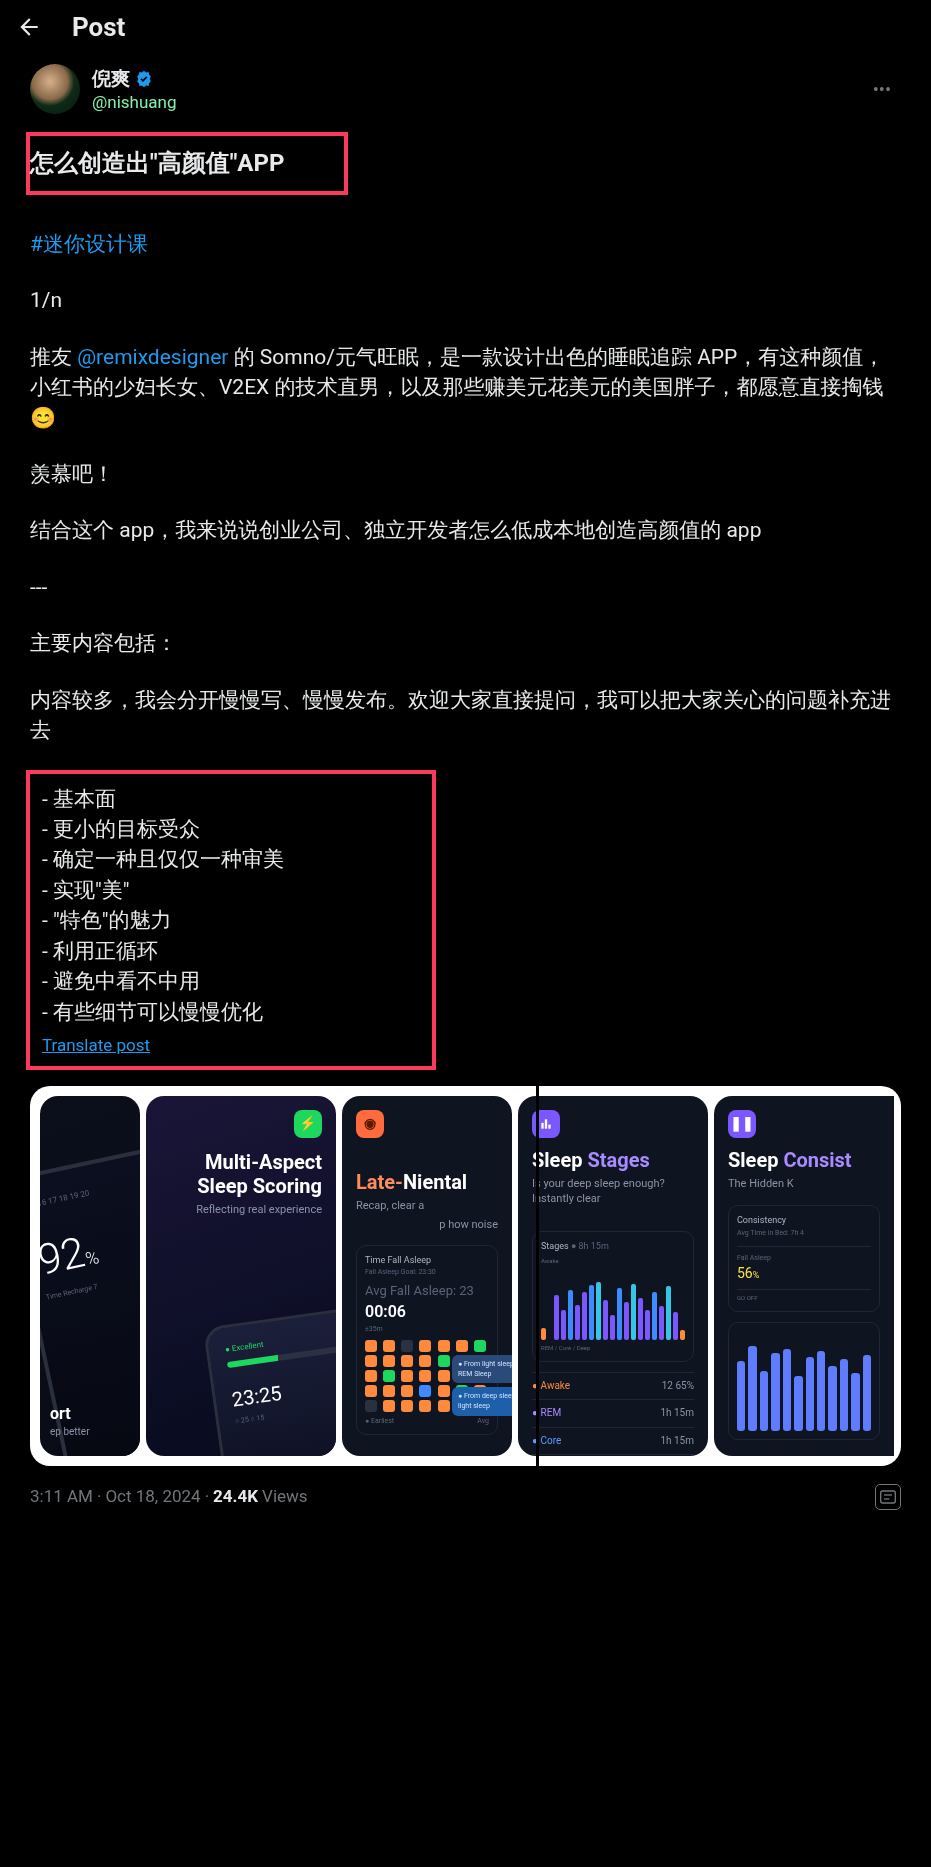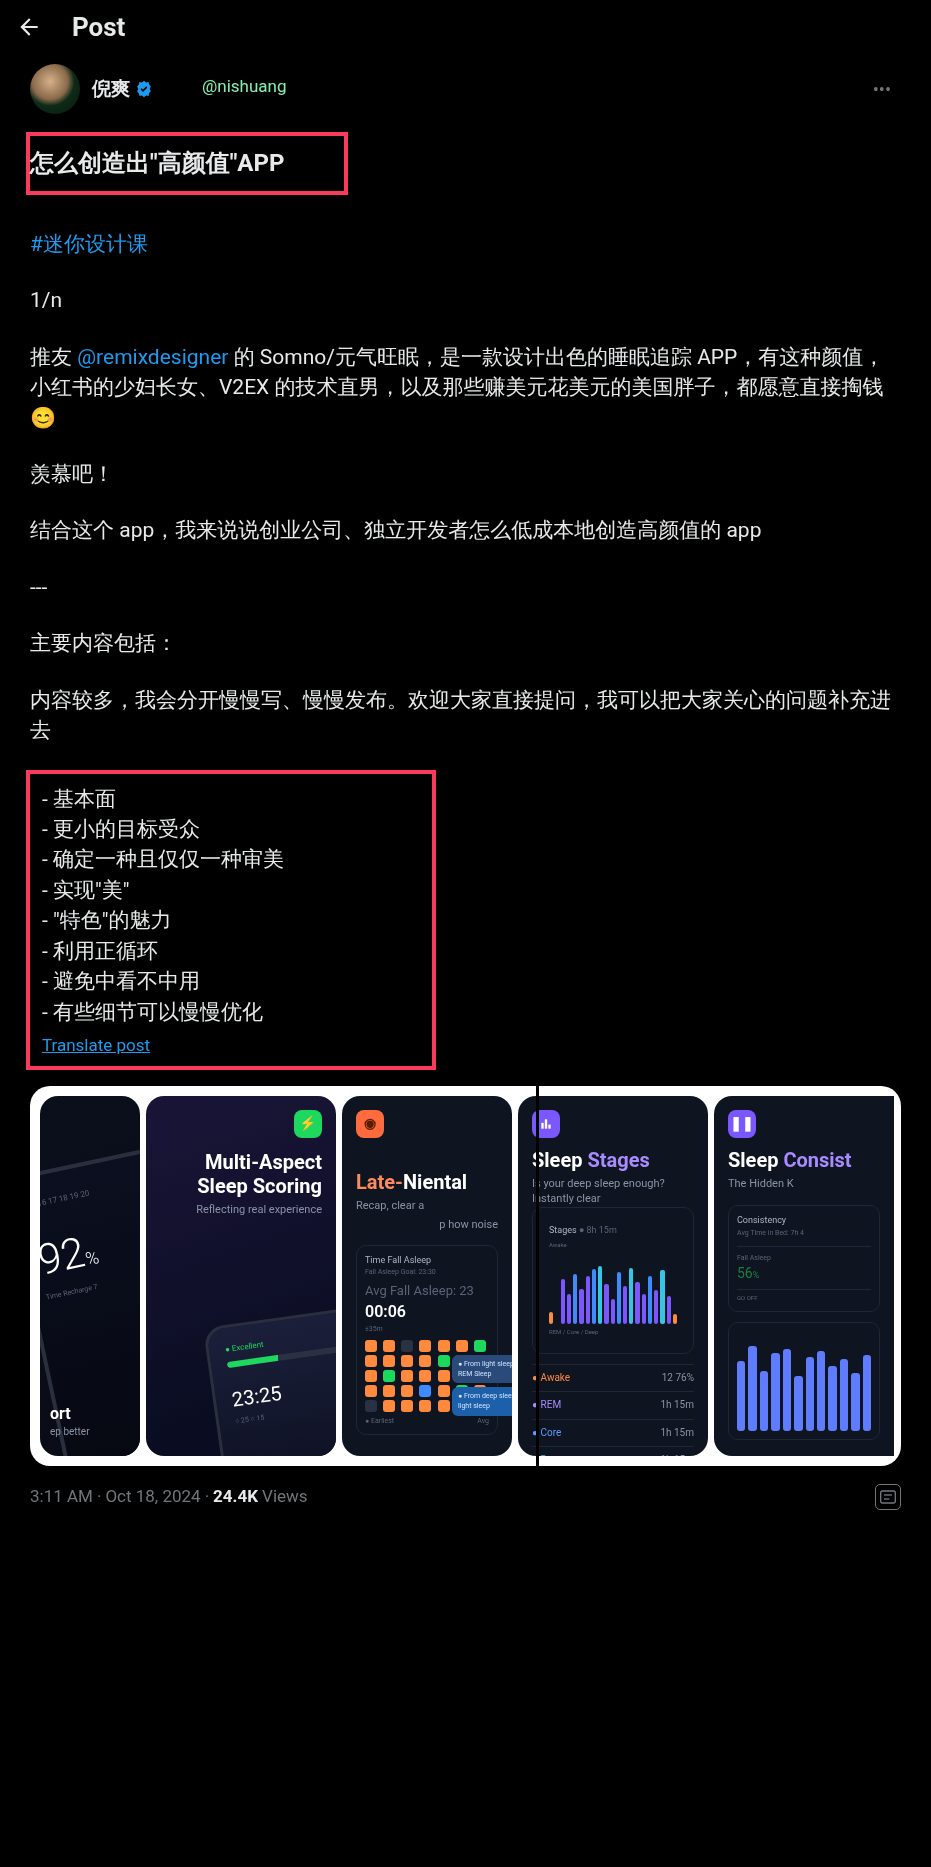--- a/index.html
+++ b/index.html
@@ -35,21 +35,21 @@
     align-items: center;
     gap: 12px;
     margin-top: 10px;
   }
   .avatar {
     width: 50px; height: 50px;
     border-radius: 50%;
     background: radial-gradient(circle at 40% 35%, #d6b08a 0%, #8a6a4a 40%, #0e2a18 55%, #051a0d 100%);
   }
   .author-line {
-    display: flex; flex-direction: row; gap: 48px;
+    display: flex; flex-direction: column;
   }
   .author-name {
     font-size: 19px;
     font-weight: 700;
     display: flex; align-items: center; gap: 4px;
   }
   .verified {
     width: 20px; height: 20px;
     color: #1d9bf0;
   }
@@ -408,21 +408,21 @@
       <div class="card card4">
         <div class="chip chip-purple">
             <svg viewBox="0 0 24 24" fill="currentColor">
               <rect x="4" y="10" width="4" height="10"></rect>
               <rect x="10" y="4" width="4" height="16"></rect>
               <rect x="16" y="13" width="4" height="7"></rect>
             </svg>
           </div>
         <div class="card-title"><span>Sleep </span><span class="accent-purple">Stages</span></div>
         <div class="card-sub">Is your deep sleep enough? Instantly clear</div>
-        <div style="border:1px solid #1f2636;border-radius:10px;padding:16px;margin-top:0">
+        <div style="border:1px solid #1f2636;border-radius:10px;padding:8px;margin-top:24px">
           <div style="font-size:9px;color:#aeb6c6"><span>Stages</span> <span style="color:#5a6378">● <span>8h 15m</span></span></div>
           <div style="font-size:6px;color:#5a6378;margin-top:4px">Awake</div>
           <div class="stage-row">
             <div class="sb s-or" style="height:12px"></div>
               <div class="sb" style="width:4px"></div>
             <div class="sb s-pu" style="height:45px"></div>
               <div class="sb s-pu" style="height:30px"></div>
             <div class="sb s-bl" style="height:50px"></div>
             <div class="sb s-pu" style="height:35px"></div>
               <div class="sb s-pu" style="height:48px"></div>
@@ -439,21 +439,21 @@
               <div class="sb s-pu" style="height:34px"></div>
             <div class="sb s-cy" style="height:54px"></div>
               <div class="sb s-pu" style="height:28px"></div>
             <div class="sb s-or" style="height:10px"></div>
           </div>
           <div style="font-size:6px;color:#5a6378;margin-top:4px">REM / Core / Deep</div>
         </div>
         <div style="margin-top:10px">
           <div class="legend-row">
               <span style="color:#ff8a3d">● <span>Awake</span></span>
-              <span>12 76%</span>
+              <span>12 65%</span>
             </div>
           <div class="legend-row">
               <span style="color:#a88bff">● <span>REM</span></span>
               <span>1h 15m</span>
             </div>
           <div class="legend-row">
               <span style="color:#5f9cff">● <span>Core</span></span>
               <span>1h 15m</span>
             </div>
           <div class="legend-row">
@@ -464,21 +464,21 @@
       </div>
 
       <div class="card card5">
         <div class="chip chip-purple">❚❚</div>
         <div class="card-title"><span>Sleep </span><span class="accent-purple">Consist</span></div>
         <div class="card-sub">The Hidden K</div>
         <div style="border:1px solid #1f2636;border-radius:10px;padding:8px;margin-top:14px">
           <div style="font-size:9px;color:#aeb6c6">Consistency</div>
           <div style="font-size:7px;color:#5a6378">Avg Time in Bed: 7h 4</div>
           <div style="font-size:7px;color:#5a6378;margin-top:8px;border-top:1px solid #1f2636;padding-top:6px">Fall Asleep</div>
-          <div style="font-size:14px;color:#15803d"><span>56</span><span style="font-size:9px">%</span></div>
+          <div style="font-size:14px;color:#fde047"><span>56</span><span style="font-size:9px">%</span></div>
           <div style="font-size:6px;color:#5a6378;margin-top:6px;border-top:1px solid #1f2636;padding-top:4px">GO OFF</div>
         </div>
         <div style="border:1px solid #1f2636;border-radius:10px;padding:8px;margin-top:10px">
           <div class="consist-bars">
             <div class="cb" style="height:70px"></div>
               <div class="cb" style="height:85px"></div>
             <div class="cb" style="height:60px"></div>
               <div class="cb" style="height:78px"></div>
             <div class="cb" style="height:82px"></div>
               <div class="cb" style="height:55px"></div>

